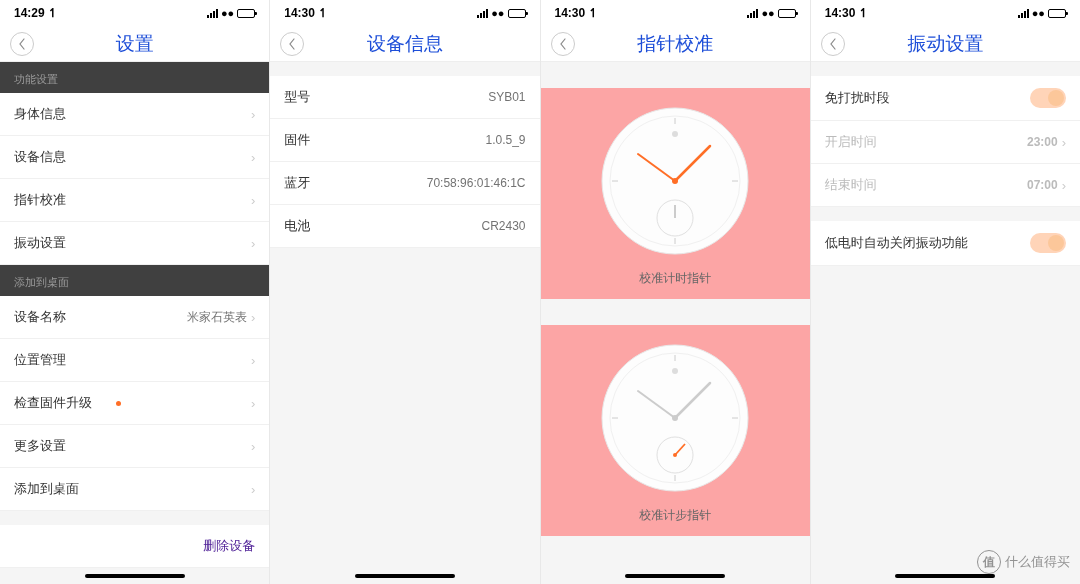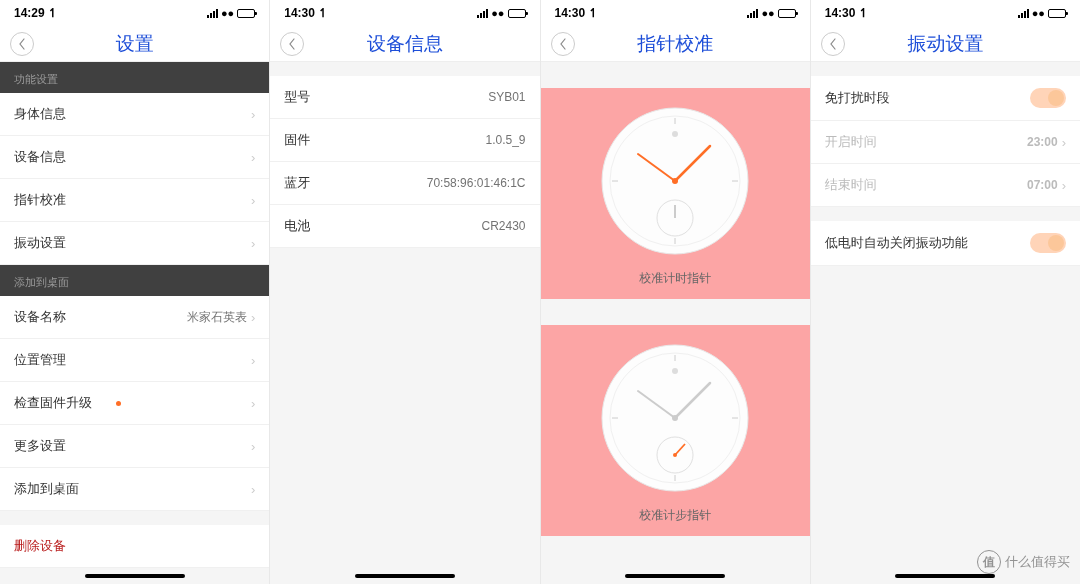--- a/index.html
+++ b/index.html
@@ -23,21 +23,21 @@
     
     .section-header { padding: 10px 14px 6px; font-size: 11px; color: #999; background: #404040; }
     
     .cell { background: #fff; padding: 12px 14px; display: flex; align-items: center; justify-content: space-between; font-size: 13px; color: #333; border-bottom: 0.5px solid #f0f0f0; }
     .cell:last-child { border-bottom: none; }
     .cell-left { display: flex; align-items: center; gap: 24px; }
     .cell-right { display: flex; align-items: center; gap: 4px; }
     .cell-value { color: #737373; font-size: 12px; }
     .chevron { color: #ccc; }
     .dot-orange { width: 5px; height: 5px; border-radius: 50%; background: #ff6e26; }
-    .cell.danger { color: #b91c1c; }
+    .cell.danger { color: #4c1d95; justify-content: flex-end; }
     .cell.muted { color: #bbb; }
     .cell.muted .cell-value { color: #bbb; font-weight: bold; }
     
     .spacer { height: 14px; background: #f5f5f5; }
     .spacer-lg { height: 26px; background: #f5f5f5; }
     
     .toggle { width: 36px; height: 20px; border-radius: 10px; background: #ffd4b8; position: relative; }
     .toggle::after { content: ''; position: absolute; right: 2px; top: 2px; width: 16px; height: 16px; border-radius: 50%; background: #fcc79a; }
     
     .clock-wrap { background: #fca5a5; text-align: center; padding: 18px 0 12px; }

